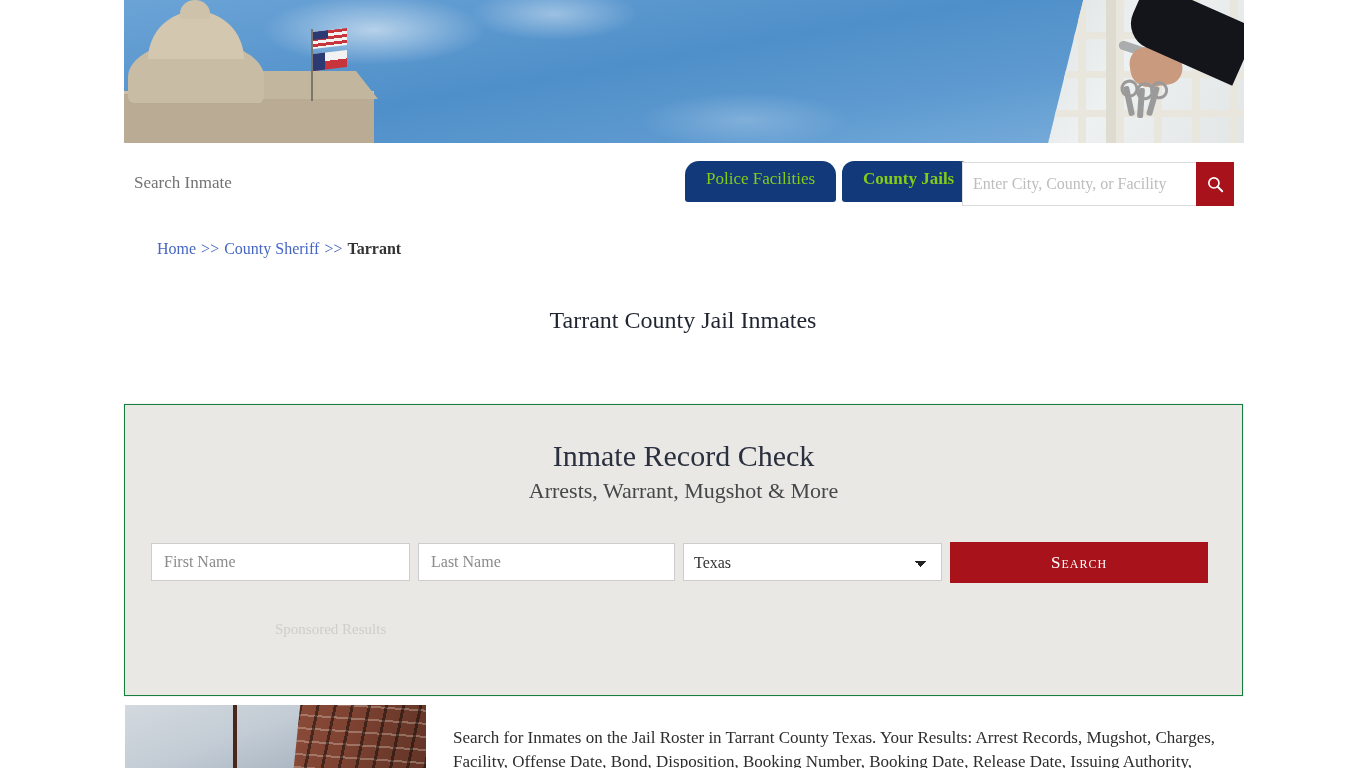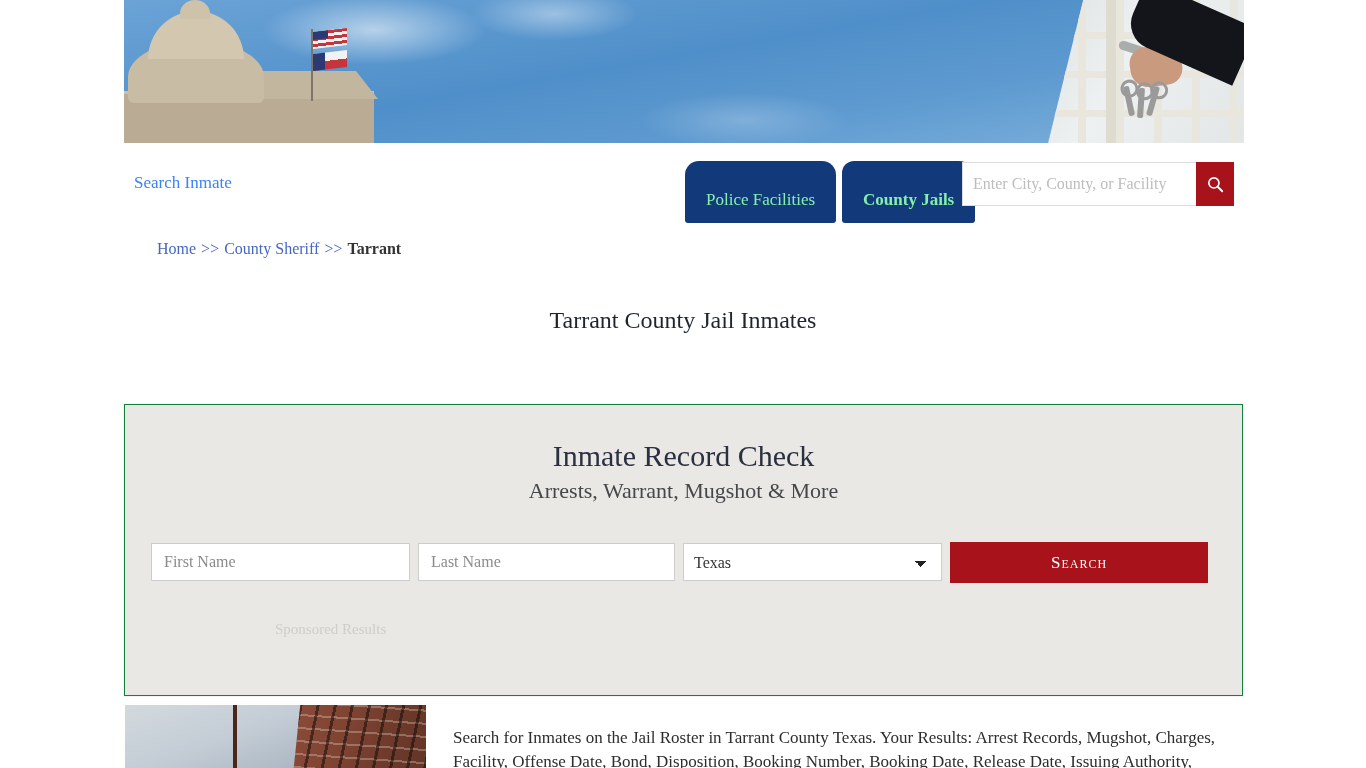--- a/index.html
+++ b/index.html
@@ -128,28 +128,28 @@
     text-shadow: 2px 3px 3px rgba(30,50,80,.55), 0 1px 0 #fff;
     padding-left:28px;
   }
 
   
   .navbar {
     position:absolute; left:124px; top:143px; width:1120px; height:80px;
   }
   .nav-left {
     position:absolute; left:10px; top:30px;
-    font-size:17px; color:#3b82f6; font-family:"Liberation Serif",serif;
+    font-size:17px; color:#737373; font-family:"Liberation Serif",serif;
     cursor:pointer;
   }
   .tabs { position:absolute; left:561px; top:18px; display:flex; align-items:flex-end; }
   .tab {
     background:#123a7a;
-    color:#86efac; font-size:17px;
-    padding:29px 21px 13px;
+    color:#84cc16; font-size:17px;
+    padding:8px 21px 13px;
     border-radius:14px 14px 3px 3px;
     cursor:pointer; white-space:nowrap;
     font-family:"Liberation Serif",serif;
   }
   .tab.alt { background:#123a7a; margin-left:6px; border-radius:12px 16px 3px 3px;font-weight:bold; }
   .searchwrap {
     position:absolute; left:838px; top:19px; width:272px; height:44px;
     display:flex;
   }
   .search-input {

